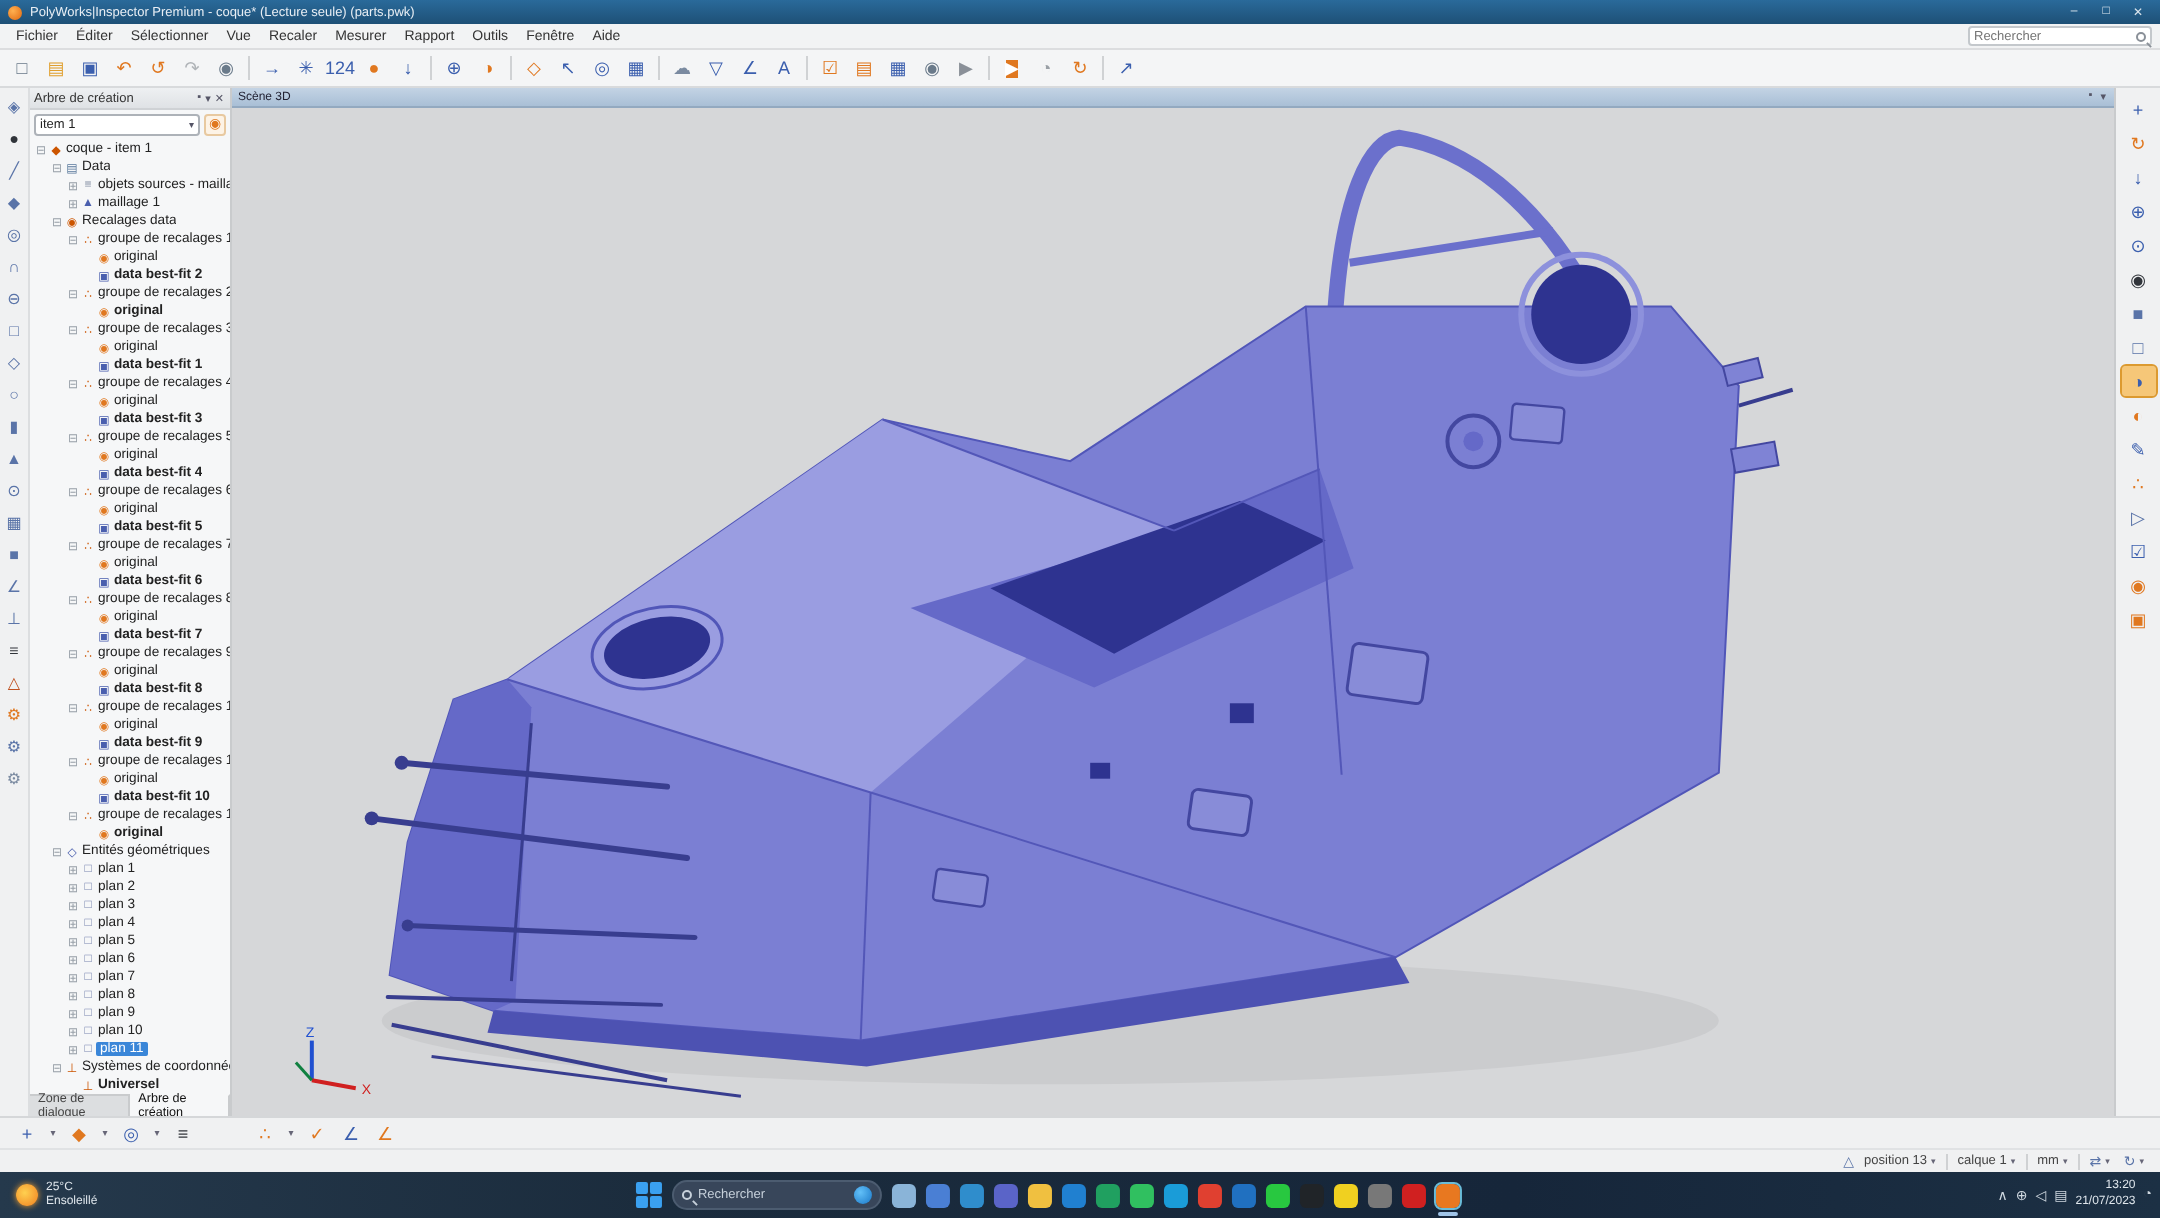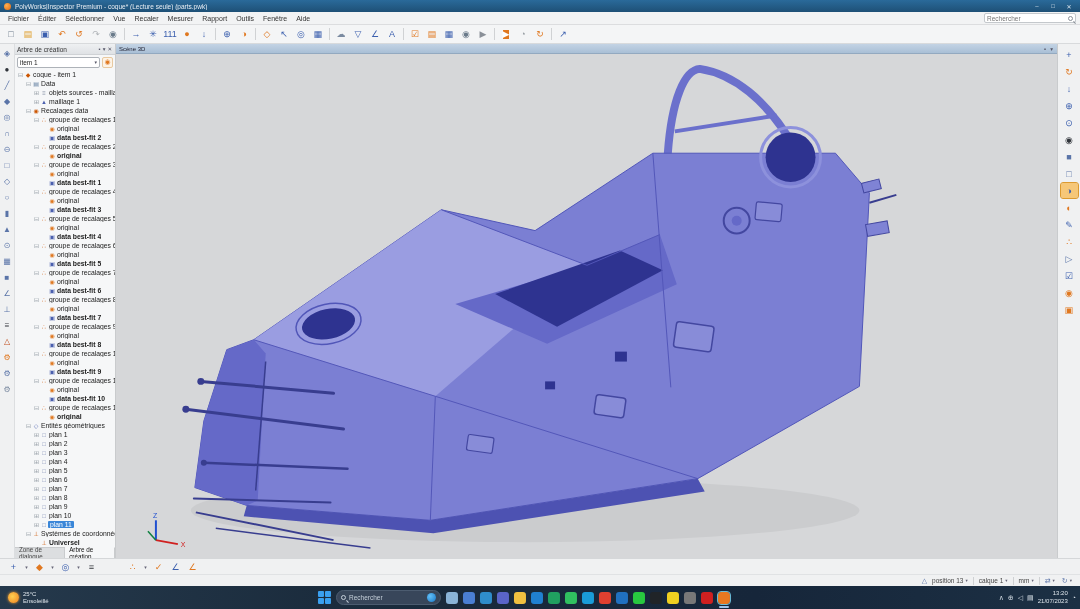--- a/index.html
+++ b/index.html
@@ -186,21 +186,21 @@
 
       <span class="tbtn">
         <span class="g" style="color: rgb(59, 95, 174);">→</span>
       </span>
 
       <span class="tbtn">
         <span class="g" style="color: rgb(59, 95, 174);">✳</span>
       </span>
 
       <span class="tbtn">
-        <span class="g" style="color: rgb(59, 95, 174);">111</span>
+        <span class="g" style="color: rgb(59, 95, 174);">124</span>
       </span>
 
       <span class="tbtn">
         <span class="g" style="color: rgb(224, 120, 32);">●</span>
       </span>
 
       <span class="tbtn">
         <span class="g" style="color: rgb(59, 95, 174);">↓</span>
       </span>
 

